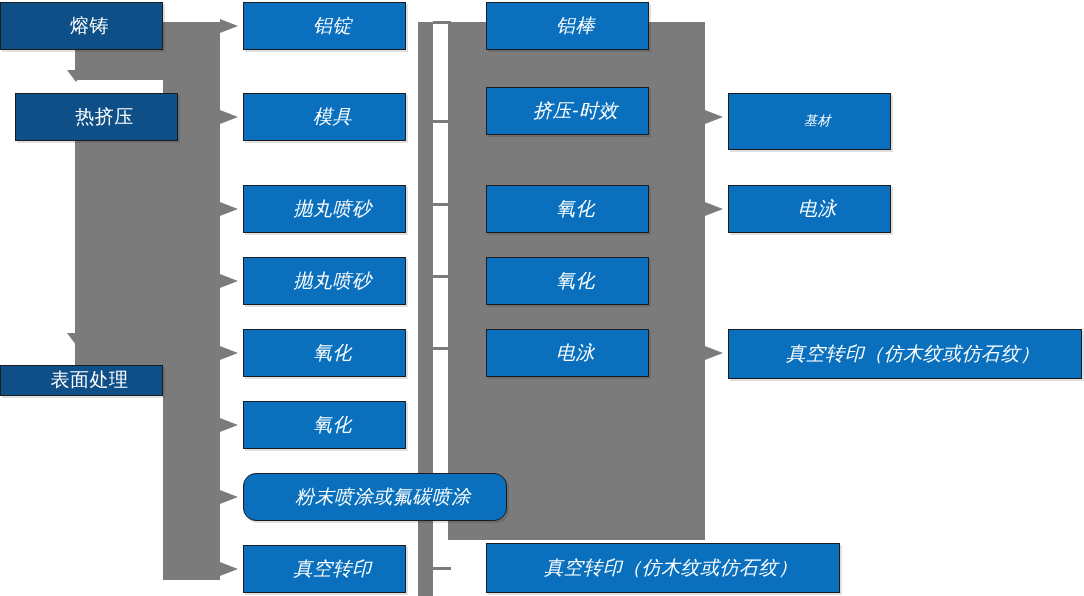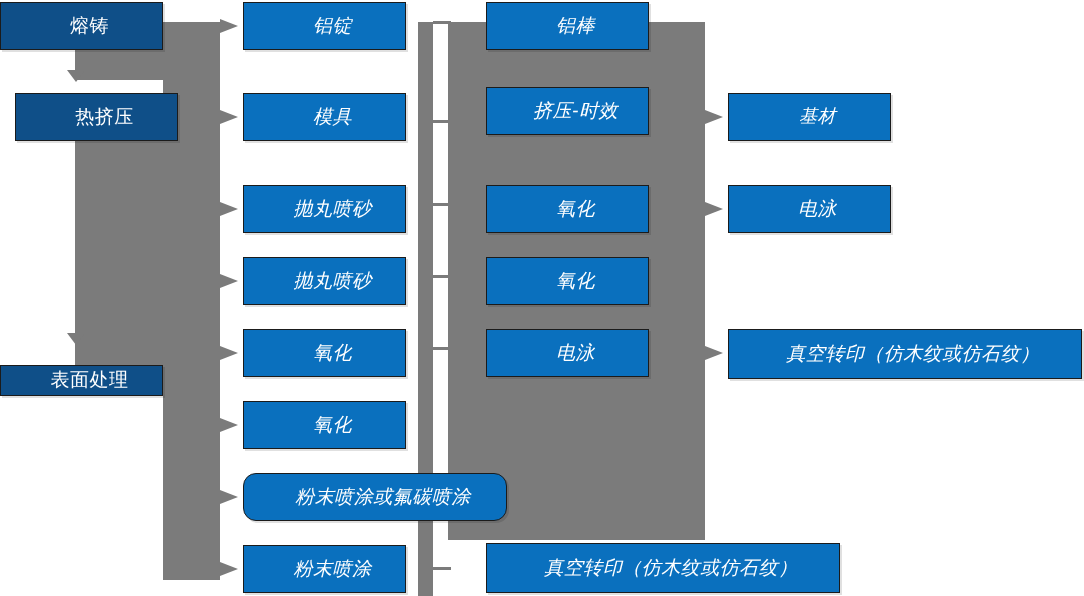--- a/index.html
+++ b/index.html
@@ -139,41 +139,41 @@
       <div class="node bright" style="left: 243px; top: 329px; width: 163px; height: 48px; font-size: 19px;">
         <span class="lbl">氧化</span>
       </div>
       <div class="node bright" style="left: 243px; top: 401px; width: 163px; height: 48px; font-size: 19px;">
         <span class="lbl">氧化</span>
       </div>
       <div class="node bright" style="left: 243px; top: 473px; width: 264px; height: 48px; font-size: 19px; border-radius: 13px;">
         <span class="lbl">粉末喷涂或氟碳喷涂</span>
       </div>
       <div class="node bright" style="left: 243px; top: 545px; width: 163px; height: 48px; font-size: 19px;">
-        <span class="lbl">粉末喷涂</span>
+        <span class="lbl">真空转印</span>
       </div>
       <div class="node bright" style="left: 486px; top: 2px; width: 163px; height: 48px; font-size: 19px;">
         <span class="lbl">铝棒</span>
       </div>
       <div class="node bright" style="left: 486px; top: 87px; width: 163px; height: 48px; font-size: 19px;">
         <span class="lbl">挤压-时效</span>
       </div>
       <div class="node bright" style="left: 486px; top: 185px; width: 163px; height: 48px; font-size: 19px;">
         <span class="lbl">氧化</span>
       </div>
       <div class="node bright" style="left: 486px; top: 257px; width: 163px; height: 48px; font-size: 19px;">
         <span class="lbl">氧化</span>
       </div>
       <div class="node bright" style="left: 486px; top: 329px; width: 163px; height: 48px; font-size: 19px;">
         <span class="lbl">电泳</span>
       </div>
       <div class="node bright" style="left: 486px; top: 543px; width: 354px; height: 50px; font-size: 19px;">
         <span class="lbl">真空转印（仿木纹或仿石纹）</span>
       </div>
-      <div class="node bright" style="left: 728px; top: 93px; width: 163px; height: 48px; font-size: 18px;">
+      <div class="node bright" style="left: 728px; top: 93px; width: 163px; height: 57px; font-size: 13px;">
         <span class="lbl">基材</span>
       </div>
       <div class="node bright" style="left: 728px; top: 185px; width: 163px; height: 48px; font-size: 19px;">
         <span class="lbl">电泳</span>
       </div>
       <div class="node bright" style="left: 728px; top: 329px; width: 354px; height: 50px; font-size: 19px;">
         <span class="lbl">真空转印（仿木纹或仿石纹）</span>
       </div>
     </div>
 

